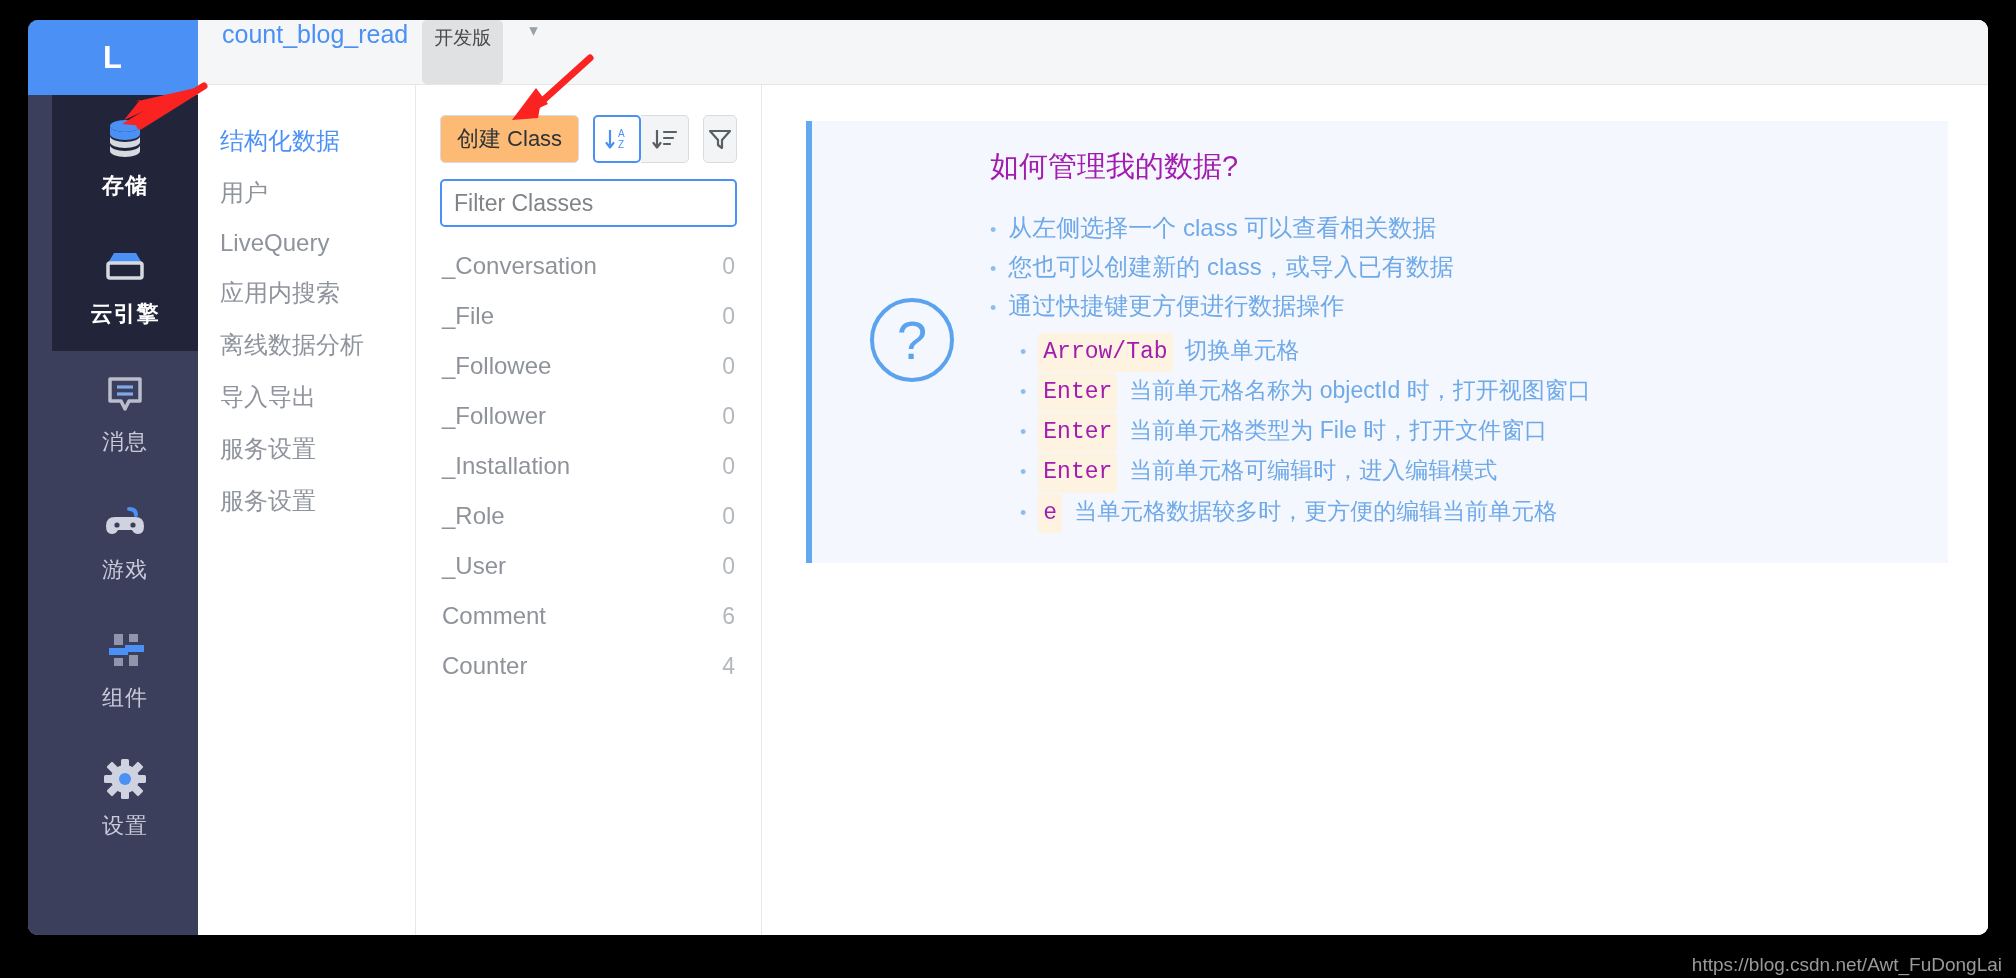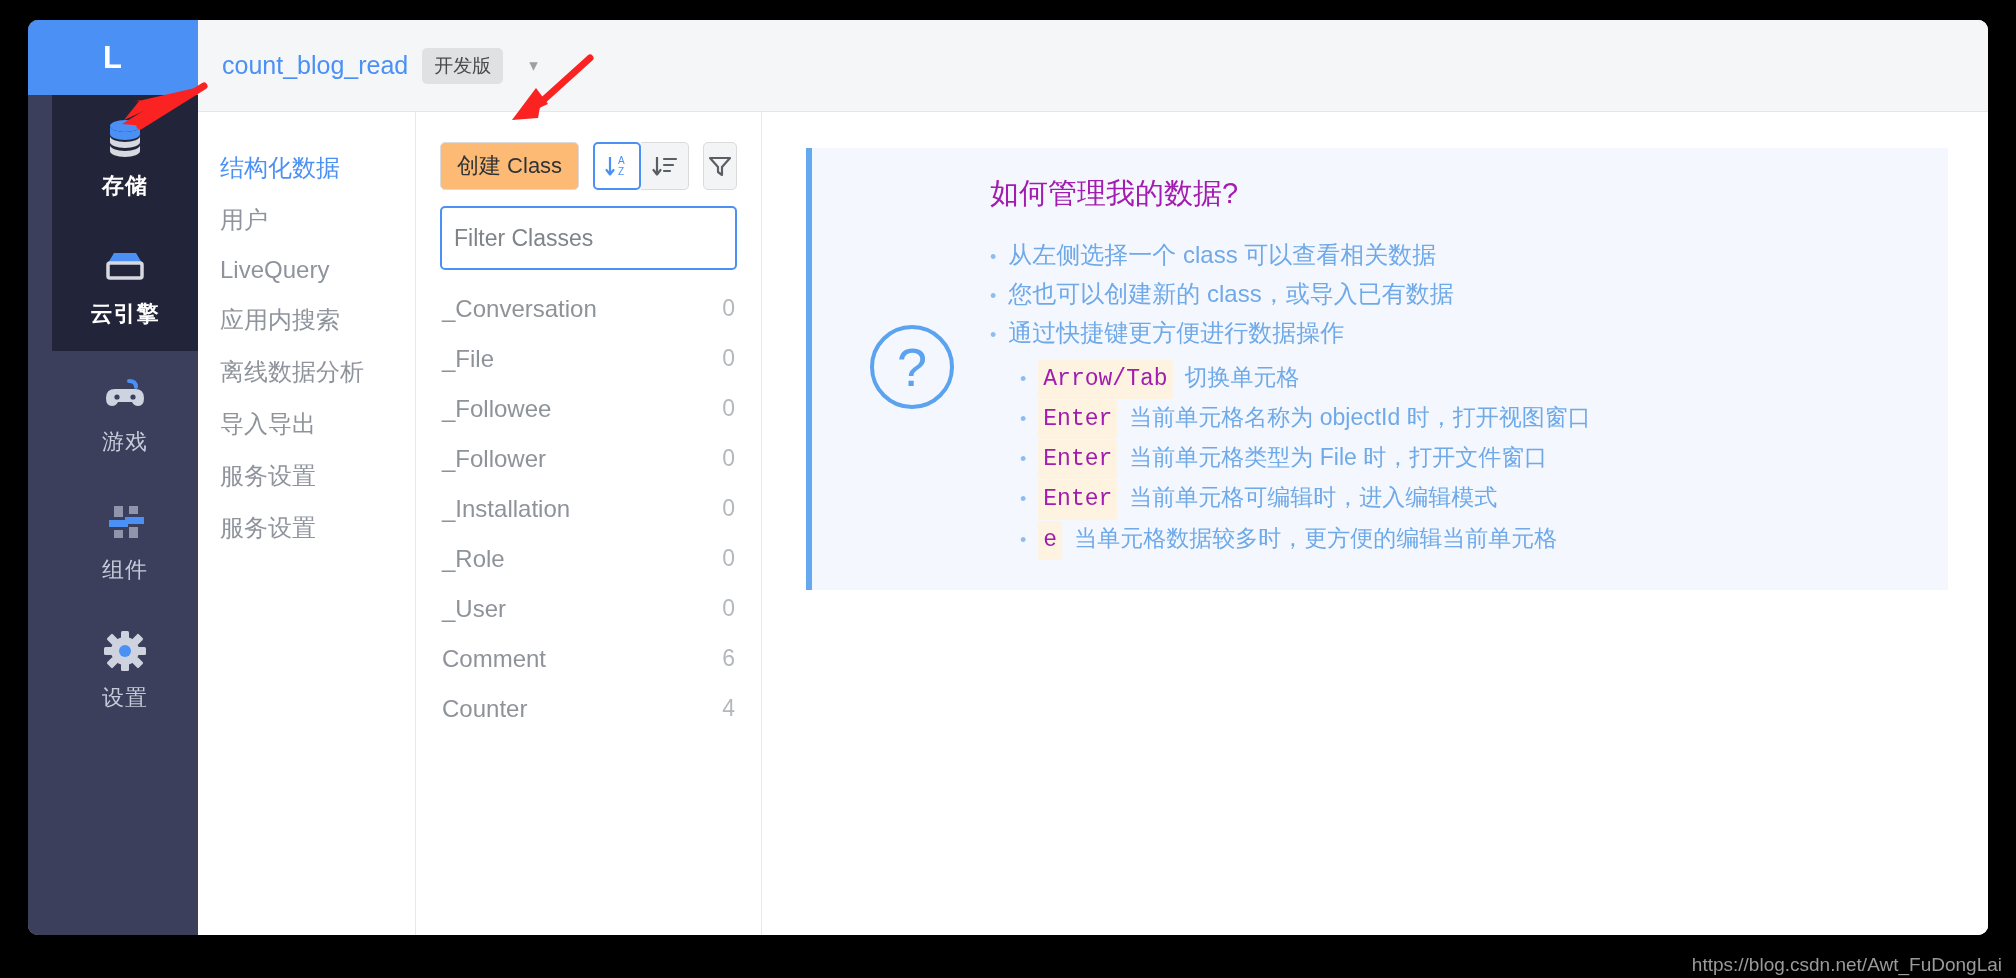--- a/index.html
+++ b/index.html
@@ -73,25 +73,24 @@
   .main-col {
     flex: 1;
     display: flex;
     flex-direction: column;
     min-width: 0;
     background: #ffffff;
   }
 
   
   .topbar {
-    height: 92px;
+    height: 65px;
     background: #f5f6f7;
     border-bottom: 1px solid #e4e6e8;
     display: flex;
-    align-items: center;
     padding-left: 24px;
     gap: 14px;
     flex: none;
   }
   .app-name {
     font-size: 25px;
     color: #4a90f5;
     cursor: pointer;
   }
   .env-badge {
@@ -171,35 +170,36 @@
     background: #f3f4f5;
     border: 1px solid #d9dbde;
     border-radius: 5px;
     display: flex; align-items: center; justify-content: center;
     cursor: pointer;
   }
 
   .filter-input-wrap { margin-top: 16px; }
   .filter-input {
     width: 100%;
-    height: 64px;
+    height: 48px;
     border: 2px solid #4a90f5;
     border-radius: 5px;
     padding: 0 12px;
     font-size: 23px;
     color: #5d6268;
     font-family: inherit;
     outline: none;
     background: #ffffff;
   }
   .filter-input::placeholder { color: #7f8489; }
 
   .class-list { margin-top: 14px; }
   .class-row {
     display: flex;
+    align-items: center;
     justify-content: space-between;
     padding: 11px 2px;
     cursor: pointer;
   }
   .class-name { font-size: 24px; color: #8e939a; }
   .class-count { font-size: 23px; color: #b4b8bd; }
 
   
   .content {
     flex: 1;
@@ -290,20 +290,30 @@
         <div class="rail-item dark">
           <span class="rail-icon">
             <svg width="46" height="40" viewBox="0 0 46 40">
               <path d="M6 16 L12 6 h22 l6 10 z" fill="#4a90f5"></path>
               <rect x="6" y="16" width="34" height="15" rx="2" fill="none" stroke="#d6d9e0" stroke-width="3.5"></rect>
             </svg>
           </span>
           <span class="rail-label">云引擎</span>
         </div>
 
+        <div class="rail-item">
+          <span class="rail-icon">
+            <svg width="46" height="42" viewBox="0 0 46 42">
+              <path d="M8 5 h30 v22 h-11 l-4 8 l-4 -8 h-11 z" fill="none" stroke="#b9bdcc" stroke-width="3.5" stroke-linejoin="round"></path>
+              <line x1="15" y1="13" x2="31" y2="13" stroke="#7fa9e8" stroke-width="3.2"></line>
+              <line x1="15" y1="20" x2="31" y2="20" stroke="#7fa9e8" stroke-width="3.2"></line>
+            </svg>
+          </span>
+          <span class="rail-label">消息</span>
+        </div>
 
         <div class="rail-item">
           <span class="rail-icon">
             <svg width="48" height="40" viewBox="0 0 48 40">
               <path d="M28 6 q7 0 7 6" fill="none" stroke="#4a90f5" stroke-width="4" stroke-linecap="round"></path>
               <path d="M14 14 h20 q9 0 9 9 q0 8 -6 8 q-4 0 -6 -4 h-14 q-2 4 -6 4 q-6 0 -6 -8 q0 -9 9 -9 z" fill="#cfd3df"></path>
               <circle cx="16" cy="22" r="2.6" fill="#3b3f5c"></circle>
               <circle cx="32" cy="22" r="2.6" fill="#3b3f5c"></circle>
             </svg>
           </span>

